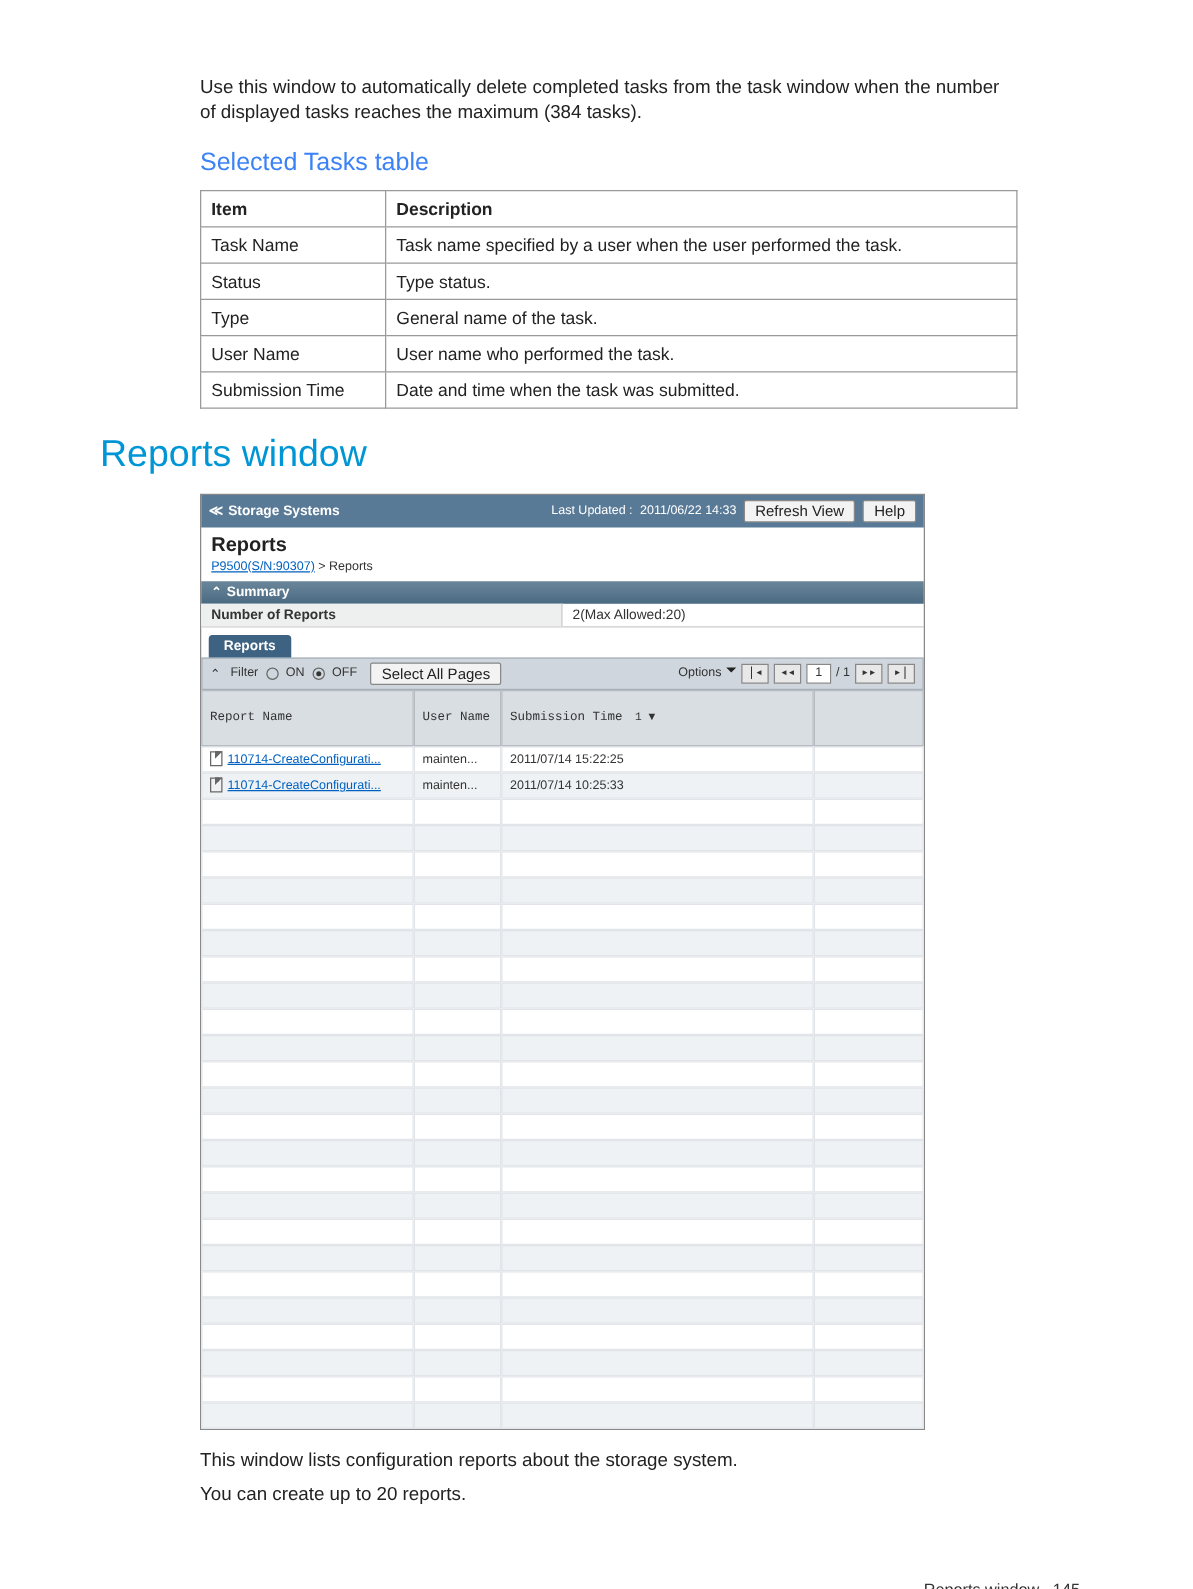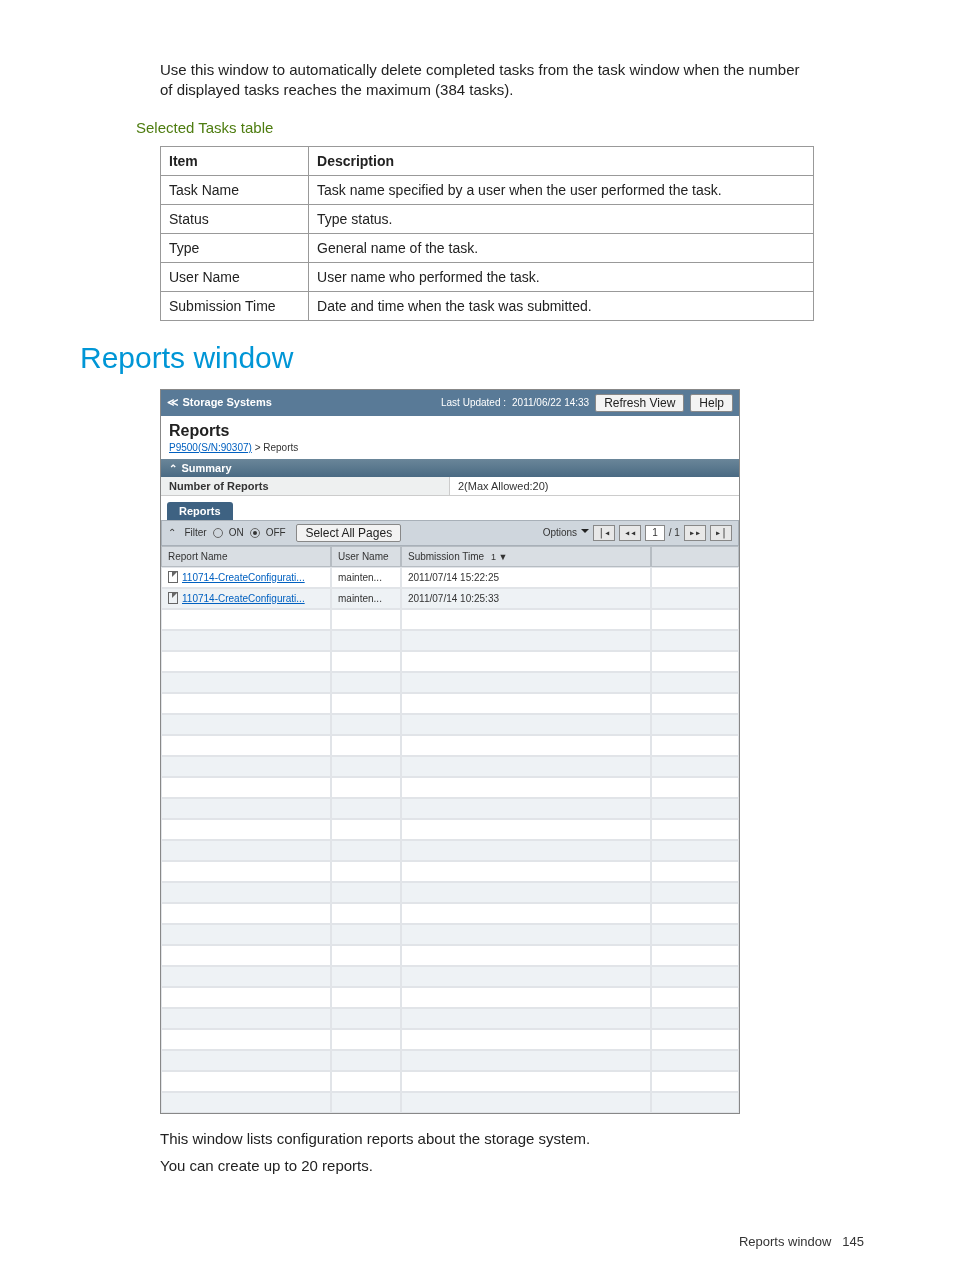--- a/index.html
+++ b/index.html
@@ -6,21 +6,21 @@
   body {
     font-family: Arial, Helvetica, sans-serif;
     font-size: 14px;
     color: #222;
     margin: 0;
     padding: 40px 60px 40px 80px;
     width: 954px;
     background: #fff;
   }
   .intro-text { font-size: 15px; margin: 20px 80px 10px 80px; line-height: 1.35; }
-  h2.section-title { color:#4d7c0f; font-weight: 400; font-size: 15px; margin: 18px 80px 10px 56px; }
+  h2.section-title { color:#3b82f6; font-weight: 400; font-size: 20px; margin: 18px 80px 10px 80px; }
   h1.big-section { color:#0096d6; font-weight: 400; font-size: 30px; margin: 18px 0 14px 0;}
   table.doc-table { border-collapse: collapse; width: calc(100% - 160px); margin: 0 80px 20px 80px; }
   table.doc-table th, table.doc-table td { border:1px solid #999; padding:6px 8px; font-size:14px; text-align:left; }
   table.doc-table th { font-weight:bold; }
 
   
   .app-window { width: 580px; margin: 0 80px 16px 80px; border:1px solid #888; font-size:11px; color:#333; background:#fff; }
   .top-bar { background:#597a97; color:#fff; padding:4px 6px; display:flex; align-items:center; gap:6px;text-align:center; }
   .top-bar .title { font-weight:bold; flex:0 0 auto;}
   .top-bar .spacer { flex:1;}
@@ -35,21 +35,21 @@
   .sum-row .k { flex:0 0 50%; border-right:1px solid #ccc; background:#eef0f0; padding:3px 8px; font-weight:bold;}
   .sum-row .v { flex:1; padding:3px 8px;}
   .rep-tab { display:inline-block; margin:6px 0 0 6px; background:#3e6282; color:#fff; padding:3px 12px; border-radius:3px 3px 0 0; font-weight:bold; font-size:11px;}
   .toolbar { background:#cfd6dd; border:1px solid #a8b0b8; padding:3px 6px; display:flex; align-items:center; gap:4px; font-size:10px;}
   .toolbar .sep { flex:1;}
   .radio { width:10px; height:10px; border:1px solid #666; border-radius:50%; display:inline-block; vertical-align:middle; margin:0 2px; position:relative;}
   .radio.sel::after{content:""; position:absolute; inset:2px; background:#333; border-radius:50%;}
   .nav-btn { border:1px solid #888; background:#e8e8e8; padding:0 4px; font-family:monospace; font-size:10px; line-height:14px;}
   .pageno { border:1px solid #888; background:#fff; padding:0 6px; font-size:10px; line-height:14px; min-width:18px; text-align:center; display:inline-block;}
   .grid { display:grid; grid-template-columns: 170px 70px 250px 1fr; font-size:10px; }
-  .grid .hcell { background:#d9dee3; border:1px solid #b6bcc2; padding:4px 6px; font-weight:normal; position:relative;}
+  .grid .hcell { background:#d9dee3; border:1px solid #b6bcc2; padding:16px 6px; font-weight:normal; position:relative;font-family:Liberation Mono, monospace;}
   .grid .cell { border:1px solid #e1e4e8; padding:4px 6px; background:#fff; height:21px; display:flex; align-items:center;}
   .grid a { color:#0060c0; text-decoration:underline;}
   .doc-icon { width:10px; height:12px; border:1px solid #666; display:inline-block; margin-right:4px; position:relative;}
   .doc-icon::after{content:""; position:absolute; right:-1px; top:-1px; border:3px solid transparent; border-left-color:#666; border-top-color:#666;}
   .bottom-bar { background:#cfd6dd; border-top:1px solid #a8b0b8; padding:4px 6px; display:flex; align-items:center; gap:6px; font-size:10px;}
   .footer-text { margin:10px 80px; font-size:15px;}
   .page-footer { text-align:right; font-size:13px; color:#333; margin-top:60px; margin-right:30px;}
   .chev::before{content:"≪"; font-weight:bold; margin-right:4px;}
   .collapse-caret::before{content:"⌃"; font-size:10px; margin-right:4px;}
   .dropdown-caret{ display:inline-block; width:0; height:0; border:4px solid transparent; border-top-color:#222; margin-left:4px; vertical-align:middle;}

